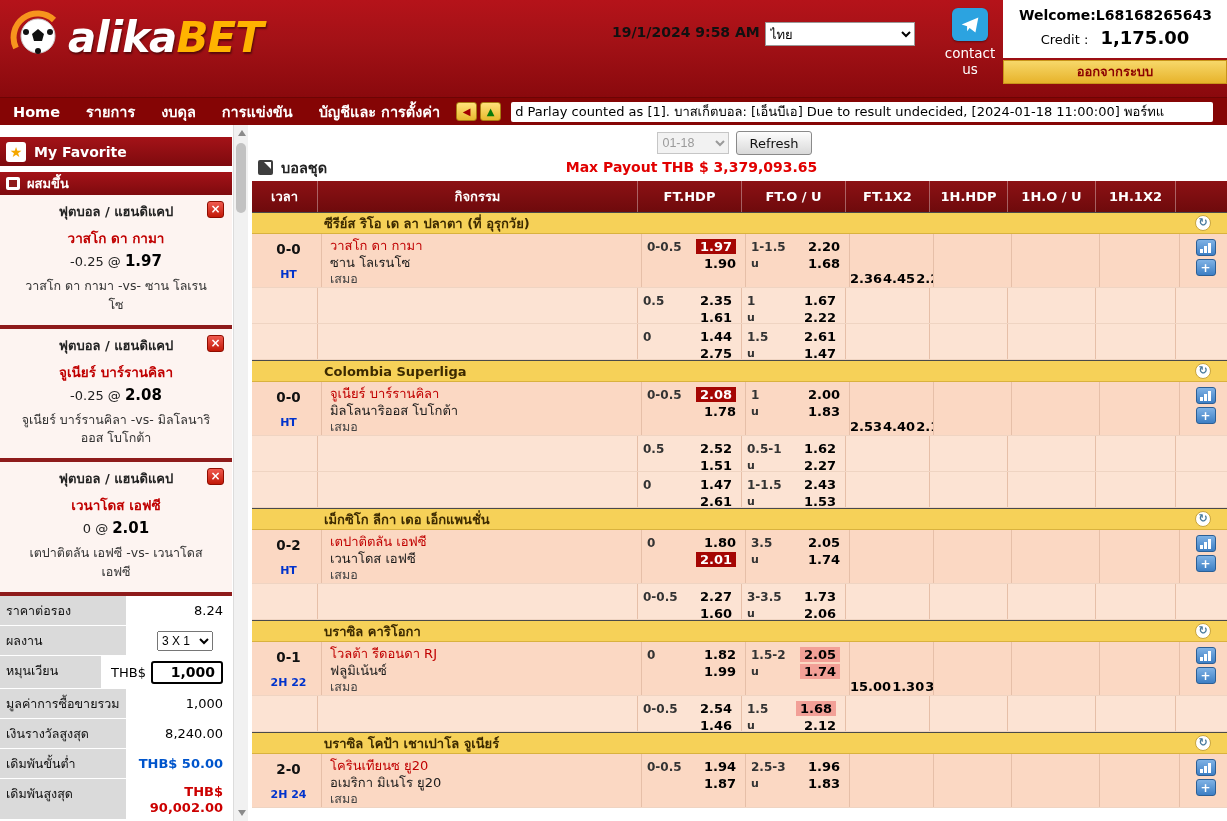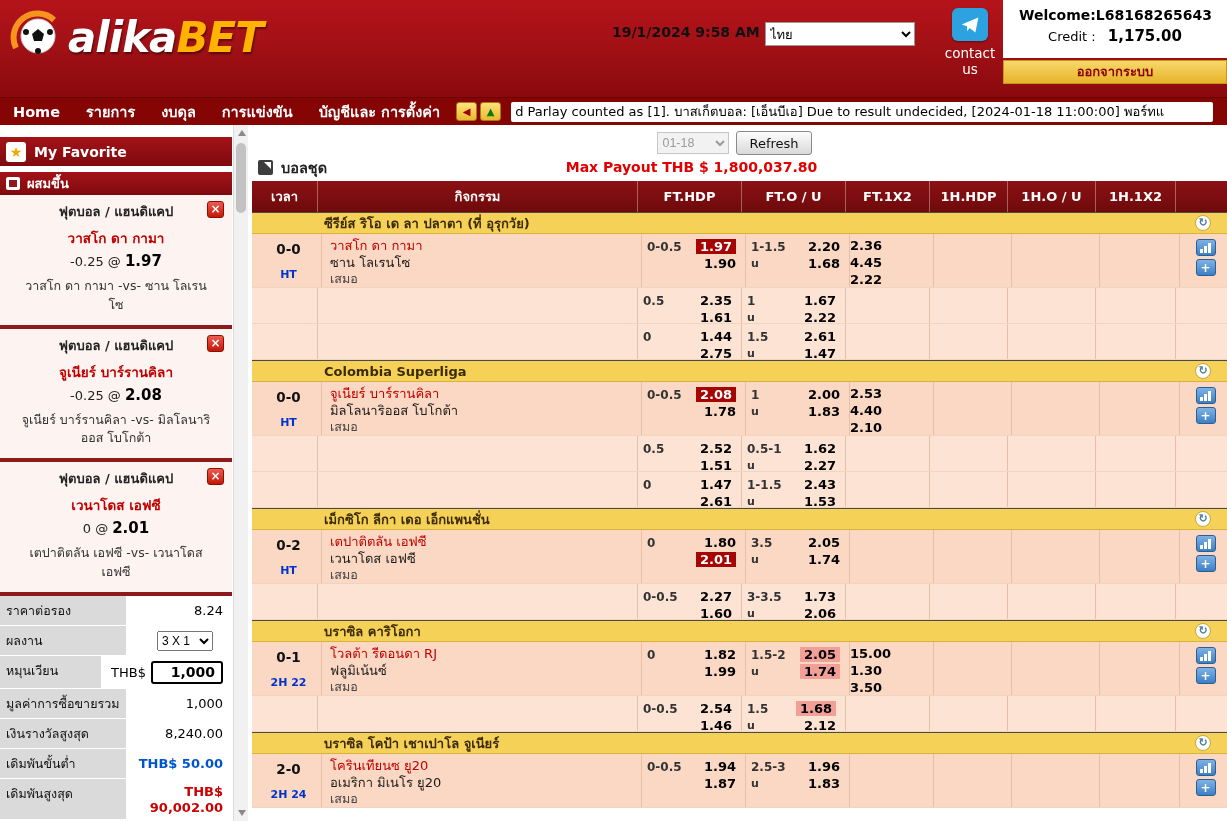--- a/index.html
+++ b/index.html
@@ -14,21 +14,21 @@
   .logo-text .p1 { color:#ffffff; }
   .logo-text .p2 { color:#ffb300; }
   .hdr-datetime { position:absolute; left:612px; top:24px; color:#111; font-weight:bold; font-size:14px; }
   .lang-select { position:absolute; left:765px; top:22px; width:150px; height:24px; font-size:13px; background:#fff; border:1px solid #999; }
   .contact { position:absolute; left:940px; top:8px; width:60px; text-align:center; }
   .tg-icon { width:36px; height:33px; margin:0 auto; background:#2ca3e0; border-radius:6px; display:flex; align-items:center; justify-content:center; box-shadow:0 1px 2px rgba(0,0,0,.4); }
   .contact-label { color:#fff; font-size:13.5px; margin-top:4px; }
   .credit-panel { position:absolute; left:1003px; top:0; width:224px; height:58px; background:#fff; padding:7px 16px; text-align:center; }
   .credit-panel .welcome { font-weight:bold; font-size:14px; color:#000; }
   .credit-panel .credit { font-size:13px; color:#000; margin-top:4px; }
-  .credit-panel .credit b { font-size:15px; margin-left:8px; }
+  .credit-panel .credit b { font-size:18px; margin-left:8px; }
   .logout-btn { position:absolute; left:1003px; top:60px; width:224px; height:24px; background:linear-gradient(180deg,#f7d86a,#e7b32b); border:1px solid #c9941a; color:#8b0000; font-weight:bold; font-size:13px; text-align:center; line-height:22px; cursor:pointer; }
 
   
   .navbar { height:28px; background:#850505; display:flex; align-items:center; border-top:1px solid #6d0404; }
   .nav-item { color:#fff; font-weight:bold; font-size:14.5px; padding:0 13px; cursor:pointer; white-space:nowrap; }
   .scroll-btn { width:21px; height:19px; margin-left:3px; background:linear-gradient(180deg,#ffe27a,#e9b92e); border:1px solid #a87b12; border-radius:3px; font-size:10px; line-height:17px; text-align:center; cursor:pointer; }
   .scroll-btn.left { color:#a00000; }
   .scroll-btn.up { color:#0a7a0a; }
   .marquee { flex:1; margin:0 14px 0 10px; height:20px; background:#fff; border-radius:2px; overflow:hidden; font-size:13px; color:#000; line-height:20px; white-space:nowrap; padding-left:4px; }
 
@@ -103,21 +103,21 @@
   .draw { font-size:12.5px; color:#444; line-height:16px; }
 
   .c-odds { padding-top:4px; }
   .pair { display:flex; justify-content:space-between; align-items:center; height:17px; padding:0 9px 0 5px;text-align:center; }
   .line { font-size:12px; font-weight:bold; color:#333; }
   .line.u { font-size:11px; color:#333; }
   .val { font-size:13px; font-weight:bold; color:#000; cursor:pointer; }
   .val.hl-red { background:#a50603; color:#fff; padding:0 4px; }
   .val.hl-pink { background:#f2a097; color:#000; padding:0 4px; }
 
-  .c-x12 { display:flex; flex-direction:column; padding:4px 10px 0 0; gap:1px; }
+  .c-x12 { display:flex; flex-direction:row; align-items:flex-end; padding:4px 10px 0 0; gap:1px; }
   .c-x12 .val { line-height:16px; }
 
   .c-icons { display:flex; flex-direction:column; align-items:center; gap:3px; padding-top:5px; }
   .ibtn { width:20px; height:17px; border-radius:3px; background:linear-gradient(180deg,#7fb2e5,#3d7fc4); border:1px solid #2a5f96; display:flex; align-items:center; justify-content:center; color:#fff; font-size:12px; font-weight:bold; line-height:1; cursor:pointer; }
 </style>
 </head>
 <body>
 
 <div class="page">
 
@@ -267,21 +267,21 @@
     <div class="main">
       <div class="toolbar">
         <select class="date-select">
           <option>01-18</option>
         </select>
         <button class="refresh-btn">Refresh</button>
       </div>
       <div class="titlerow">
         <div class="panel-icon"></div>
         <span class="main-title">บอลชุด</span>
-        <span class="max-payout">Max Payout THB $ 1,800,037.80</span>
+        <span class="max-payout">Max Payout THB $ 3,379,093.65</span>
       </div>
 
       <div class="otable">
         <div class="thead">
           <div class="th">เวลา</div>
           <div class="th">กิจกรรม</div>
           <div class="th">FT.HDP</div>
           <div class="th">FT.O / U</div>
           <div class="th">FT.1X2</div>
           <div class="th">1H.HDP</div>

